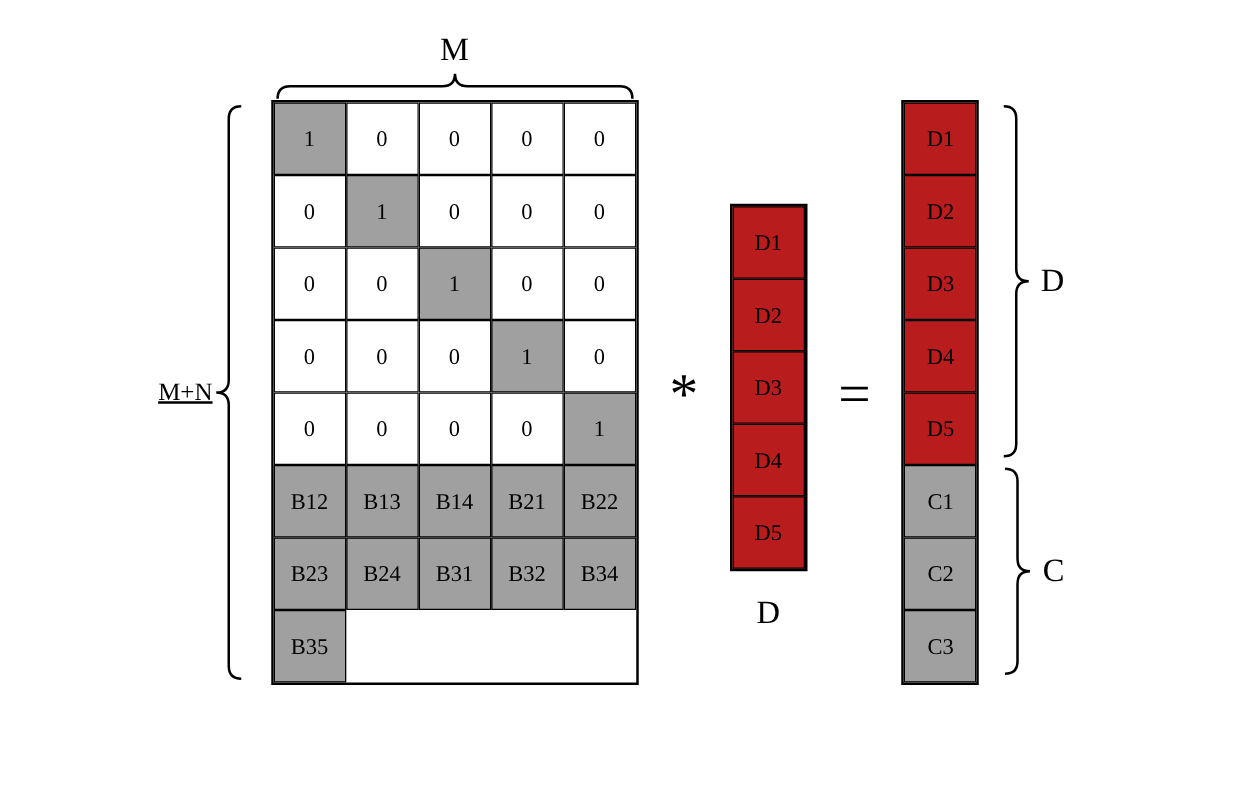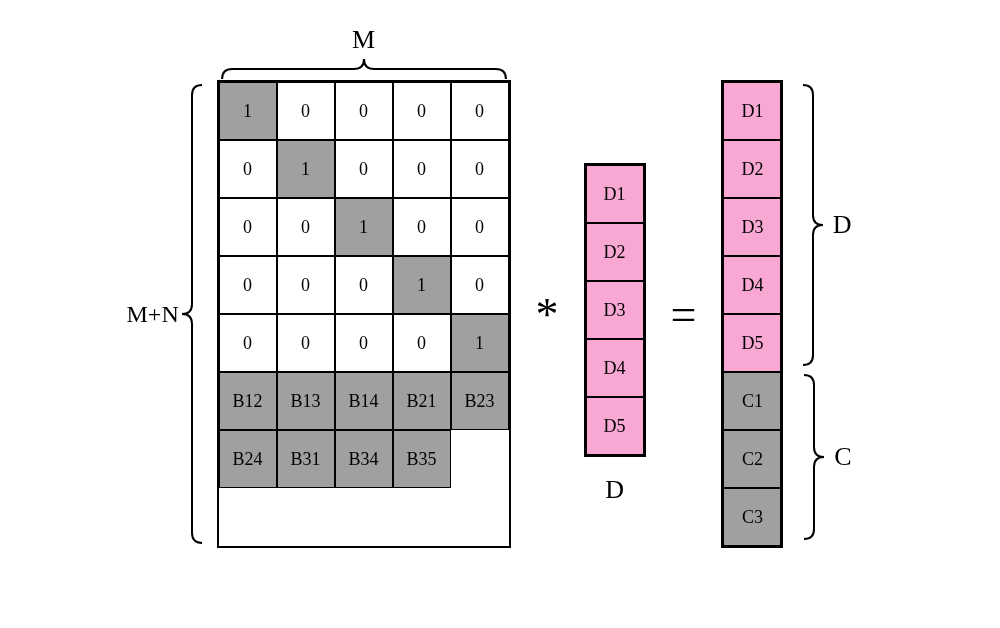--- a/index.html
+++ b/index.html
@@ -44,21 +44,21 @@
     }
     .cell {
       border: 1px solid #000;
       display: flex;
       align-items: center;
       justify-content: center;
       font-size: 18px;
     }
     .white { background: #fff; }
     .gray-med { background: #a0a0a0; }
-    .gray-light { background: #f9a8d4; }
+    .gray-light { background: #b91c1c; }
     .op {
       font-size: 46px;
       font-weight: normal;
     }
     .label-vec {
       text-align: center;
       font-size: 26px;
       margin-top: 18px;
     }
     
@@ -80,23 +80,24 @@
     
     .brace-left {
       position: absolute;
       left: -90px;
       top: 0;
       height: 100%;
       display: flex;
       align-items: center;
     }
     .brace-left-label {
-      font-size: 24px;
+      font-size: 20px;
       margin-right: 1px;
       white-space: nowrap;
+      text-decoration: underline;
     }
     .brace-left-svg {
       height: 100%;
       width: 25px;
     }
     
     .brace-right {
       position: absolute;
       right: -68px;
       display: flex;
@@ -170,23 +171,25 @@
           <div class="cell white">0</div>
           <div class="cell white">0</div>
           <div class="cell white">0</div>
           <div class="cell white">0</div>
           <div class="cell white">0</div>
           <div class="cell gray-med">1</div>
           <div class="cell gray-med">B12</div>
           <div class="cell gray-med">B13</div>
           <div class="cell gray-med">B14</div>
           <div class="cell gray-med">B21</div>
+          <div class="cell gray-med">B22</div>
           <div class="cell gray-med">B23</div>
           <div class="cell gray-med">B24</div>
           <div class="cell gray-med">B31</div>
+          <div class="cell gray-med">B32</div>
           <div class="cell gray-med">B34</div>
           <div class="cell gray-med">B35</div>
         </div>
     </div>
 
     <div class="op">*</div>
 
     <div class="vector-d-wrapper">
       <div class="matrix-wrapper vector-d">
         <div class="grid" id="gridD">

